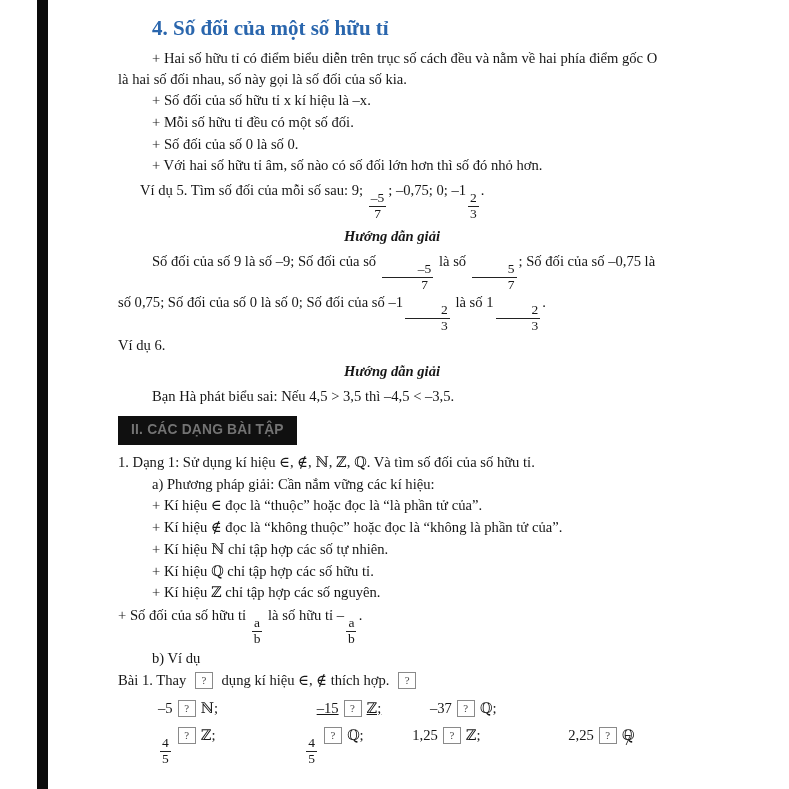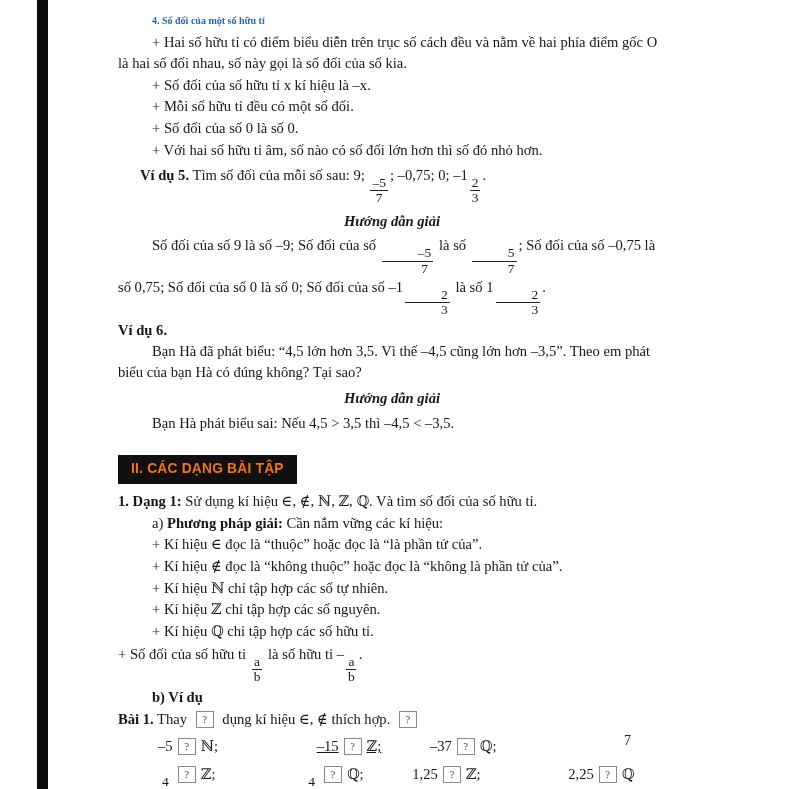--- a/index.html
+++ b/index.html
@@ -4,26 +4,26 @@
 <style>
   html,body{margin:0;padding:0;}
   body{width:789px;height:789px;background:#ffffff;}
   .page{position:relative;width:789px;height:789px;background:#ffffff;overflow:hidden;
         font-family:"Liberation Serif","DejaVu Serif","DejaVu Sans",serif;color:#161616;}
   .spine{position:absolute;left:37px;top:0;width:11px;height:789px;background:#0b0b0b;}
   .content{position:absolute;left:118px;top:12px;width:548px;font-size:14.6px;line-height:1.42;}
   .p{margin:0 0 1px 0;}
   .ind{text-indent:34px;}
   .ml{margin-left:34px;}
-  .heading{color:#2a66ad;font-weight:bold;font-size:10px;margin:2px 0 4px 34px;}
-  b{font-weight:bold;}
+  .heading{color:#2a66ad;font-weight:bold;font-size:21px;margin:2px 0 4px 34px;}
+  b{font-weight:normal;}
   .exline{margin:4px 0 2px 22px;}
   .center-h{text-align:center;font-weight:bold;font-style:italic;margin:5px 0 4px;}
-  .bar{display:inline-block;background:#101010;color:#f97316;font-weight:bold;font-size:13.8px;
-       letter-spacing:.2px;padding:4px 13px 5px;margin:21px 0 7px;
+  .bar{display:inline-block;background:#101010;color:#737373;font-weight:bold;font-size:13.8px;
+       letter-spacing:.2px;padding:4px 13px 5px;margin:9px 0 7px;
        font-family:"Liberation Sans","DejaVu Sans",sans-serif;}
   .frac{display:inline-flex;flex-direction:column;align-items:center;vertical-align:-7px;
         line-height:1.08;margin:0 2px;font-size:13.5px;}
   .frac .num{border-bottom:1px solid #222;padding:0 2px;}
   .frac .den{padding:0 2px;}
   .qbox{display:inline-block;min-width:12px;border:1px solid #8a8a8a;color:#444;text-align:center;
         font-size:11px;line-height:14px;height:15px;margin:0 5px;padding:0 2px;vertical-align:1px;}
   .exrow{margin:7px 0 0 40px;white-space:nowrap;}
   .row1 .item:nth-child(1){margin-right:95px;}
   .row1 .item:nth-child(2){margin-right:45px;text-decoration:underline;}
@@ -73,42 +73,41 @@
           <span class="den">3</span>
         </span><span> là số 1</span><span class="frac">
           <span class="num">2</span>
           <span class="den">3</span>
         </span><span>.</span>
     </p>
 
     <p class="p">
       <b>Ví dụ 6.</b>
     </p>
-    <p class="p ind">Bạn Hà đã phát biểu: “4,5 lớn hơn 3,5. Vì thế –4,5 cũng lớn hơn –3,5”. Theo em phát biểu của bạn Hà có đúng không? Tại sao?</p>
 
     <div class="center-h">Hướng dẫn giải</div>
     <p class="p ind">Bạn Hà phát biểu sai: Nếu 4,5 &gt; 3,5 thì –4,5 &lt; –3,5.</p>
 
     <div>
       <span class="bar">II. CÁC DẠNG BÀI TẬP</span>
     </div>
 
     <p class="p">
       <b>1. Dạng 1:</b><span> Sử dụng kí hiệu ∈, ∉, ℕ, ℤ, ℚ. Và tìm số đối của số hữu tỉ.</span>
     </p>
 
     <p class="p ml">
       <span>a) </span><b>Phương pháp giải:</b><span> Cần nắm vững các kí hiệu:</span>
     </p>
 
     <p class="p ml">+ Kí hiệu ∈ đọc là “thuộc” hoặc đọc là “là phần tử của”.</p>
     <p class="p ml">+ Kí hiệu ∉ đọc là “không thuộc” hoặc đọc là “không là phần tử của”.</p>
     <p class="p ml">+ Kí hiệu ℕ chỉ tập hợp các số tự nhiên.</p>
+    <p class="p ml">+ Kí hiệu ℚ chỉ tập hợp các số hữu tỉ.</p>
     <p class="p ml">+ Kí hiệu ℤ chỉ tập hợp các số nguyên.</p>
-    <p class="p ml">+ Kí hiệu ℚ chỉ tập hợp các số hữu tỉ.</p>
 
     <p class="p ml solfrac">
       <span>+ Số đối của số hữu tỉ </span><span class="frac">
           <span class="num">a</span>
           <span class="den">b</span>
         </span><span> là số hữu tỉ –</span><span class="frac">
           <span class="num">a</span>
           <span class="den">b</span>
         </span><span>.</span>
     </p>

